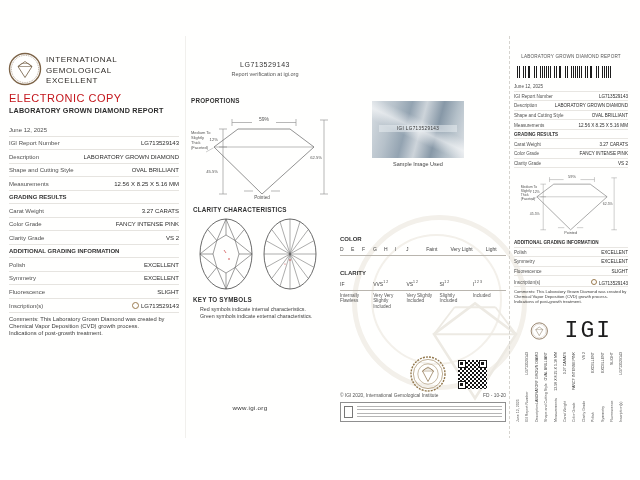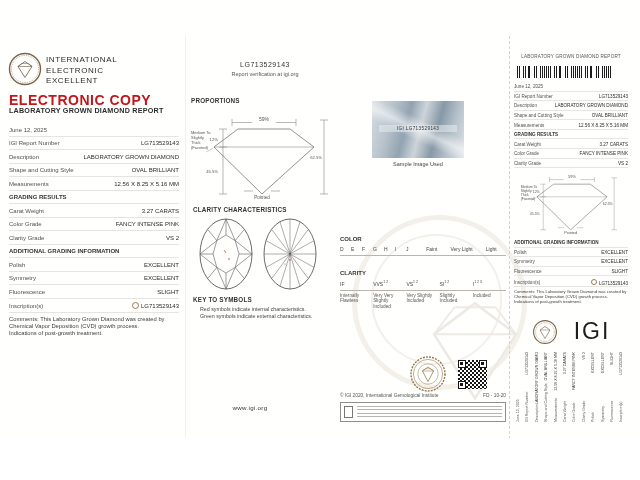--- a/index.html
+++ b/index.html
@@ -9,21 +9,21 @@
   
   .wm-ring1{left:352px;top:215px;width:165px;height:165px;border:5px solid #f3f0ea;border-radius:50%;}
   .wm-ring2{left:371px;top:234px;width:127px;height:127px;border:2px solid #f3f0ea;border-radius:50%;}
 
   
   .crease{left:185px;top:36px;width:1px;height:408px;background:#f1f0ed;}
   .perforation{left:509px;top:36px;height:408px;border-left:1px dashed #d6d4cf;}
 
   
   .brand-name{font-size:8px;line-height:10.5px;letter-spacing:.6px;color:#2e2a26;}
-  .electronic{font-size:14px;font-weight:bold;letter-spacing:.5px;color:#c3161c;}
+  .electronic{font-size:11px;font-weight:normal;letter-spacing:.5px;color:#c3161c;}
   .rep-title{font-size:7.2px;font-weight:bold;letter-spacing:.2px;color:#2c2c2c;}
 
   .fields{width:170px;}
   .row{display:flex;justify-content:space-between;align-items:flex-end;border-bottom:1px solid #e6e4e0;padding:3.5px 0 2px;font-size:6px;line-height:7px;}
   .lbl{color:#4f4f4f;}
   .val{color:#2b2b2b;text-align:right;}
   .sec-hdr{font-size:6px;font-weight:bold;color:#333;border-bottom:1px solid #e6e4e0;padding:3.5px 0 2px;line-height:7px;}
   .comments{font-size:5.8px;line-height:7px;color:#3d3d3d;padding-top:3px;}
   .insc-icon{display:inline-block;width:5px;height:5px;border:1px solid #9a7b50;border-radius:50%;vertical-align:-1px;margin-right:2px;}
 
@@ -57,21 +57,21 @@
   .website{left:170px;top:404px;width:160px;text-align:center;font-size:6.2px;letter-spacing:.3px;color:#333;}
 
   
   .r-hdr{left:514px;top:54px;width:114px;text-align:center;font-size:4.6px;letter-spacing:.2px;color:#555;}
   .barcode{left:517px;top:66px;width:94px;height:12px;background:repeating-linear-gradient(90deg,#1c1c1c 0 1px,#fff 1px 2.2px,#1c1c1c 2.2px 2.8px,#fff 2.8px 4.6px,#1c1c1c 4.6px 5.4px,#fff 5.4px 6.2px);}
   .sfields{width:114px;}
   .srow{display:flex;justify-content:space-between;align-items:flex-end;border-bottom:1px solid #e8e6e2;padding:2.2px 0 1.2px;font-size:4.6px;line-height:5.2px;}
   .s-hdr{font-size:4.6px;font-weight:bold;color:#333;border-bottom:1px solid #e8e6e2;padding:2.2px 0 1.2px;line-height:5.2px;}
   .s-comments{font-size:4.2px;line-height:5px;color:#3d3d3d;padding-top:2px;}
   .s-insc-icon{display:inline-block;width:4px;height:4px;border:1px solid #9a7b50;border-radius:50%;vertical-align:-0.5px;margin-right:1.5px;}
-  .r-logo{left:530px;top:318px;width:82px;display:flex;align-items:center;justify-content:center;gap:16px;}
+  .r-logo{left:530px;top:318px;width:82px;display:flex;align-items:center;justify-content:center;gap:16px;font-family:Liberation Mono, monospace;}
   .r-logo .igi-txt{font-size:23px;font-weight:300;letter-spacing:2px;color:#1d1d1d;}
 
   
   .stub-outer{left:514px;top:352px;width:114px;height:70px;overflow:hidden;}
   .stub-inner{width:70px;height:114px;transform:translateY(70px) rotate(-90deg);transform-origin:0 0;}
   .stub-row{display:flex;justify-content:space-between;font-size:3.6px;line-height:9.4px;white-space:nowrap;}
   .stub-row .l{color:#555;}
   .stub-row .v{color:#333;}
 
   
@@ -99,21 +99,21 @@
   <svg class="abs" style="left:8px;top:52px;" width="34" height="34" viewBox="0 0 34 34">
     <circle cx="17" cy="17" r="15.5" stroke="#7c6347" stroke-width="1.4" fill="none"></circle>
     <circle cx="17" cy="17" r="13.6" stroke="#7c6347" stroke-width="0.5" fill="none" stroke-dasharray="1 0.8"></circle>
     <path d="M17 9.5 L24 14.5 L17 25.5 L10 14.5 Z" stroke="#6f5b40" stroke-width="0.8" fill="none"></path>
     <line x1="10" y1="14.5" x2="24" y2="14.5" stroke="#6f5b40" stroke-width="0.6"></line>
     <path d="M13.5 11.5 L10 14.5 M20.5 11.5 L24 14.5 M13.5 11.5 L20.5 11.5" stroke="#6f5b40" stroke-width="0.5" fill="none"></path>
   </svg>
   <div class="abs" style="left:46px;top:55px;">
 
   <div class="brand-name">INTERNATIONAL</div>
-      <div class="brand-name">ELECTRONIC</div>
+      <div class="brand-name">GEMOLOGICAL</div>
       <div class="brand-name">EXCELLENT</div>
     </div>
   <div class="abs electronic" style="left:9px;top:92px;">ELECTRONIC COPY</div>
   <div class="abs rep-title" style="left:9px;top:106px;">LABORATORY GROWN DIAMOND REPORT</div>
 
   <div class="abs fields" style="left:9px;top:123px;">
     <div class="row">
         <span class="lbl">June 12, 2025</span>
       </div>
     <div>

